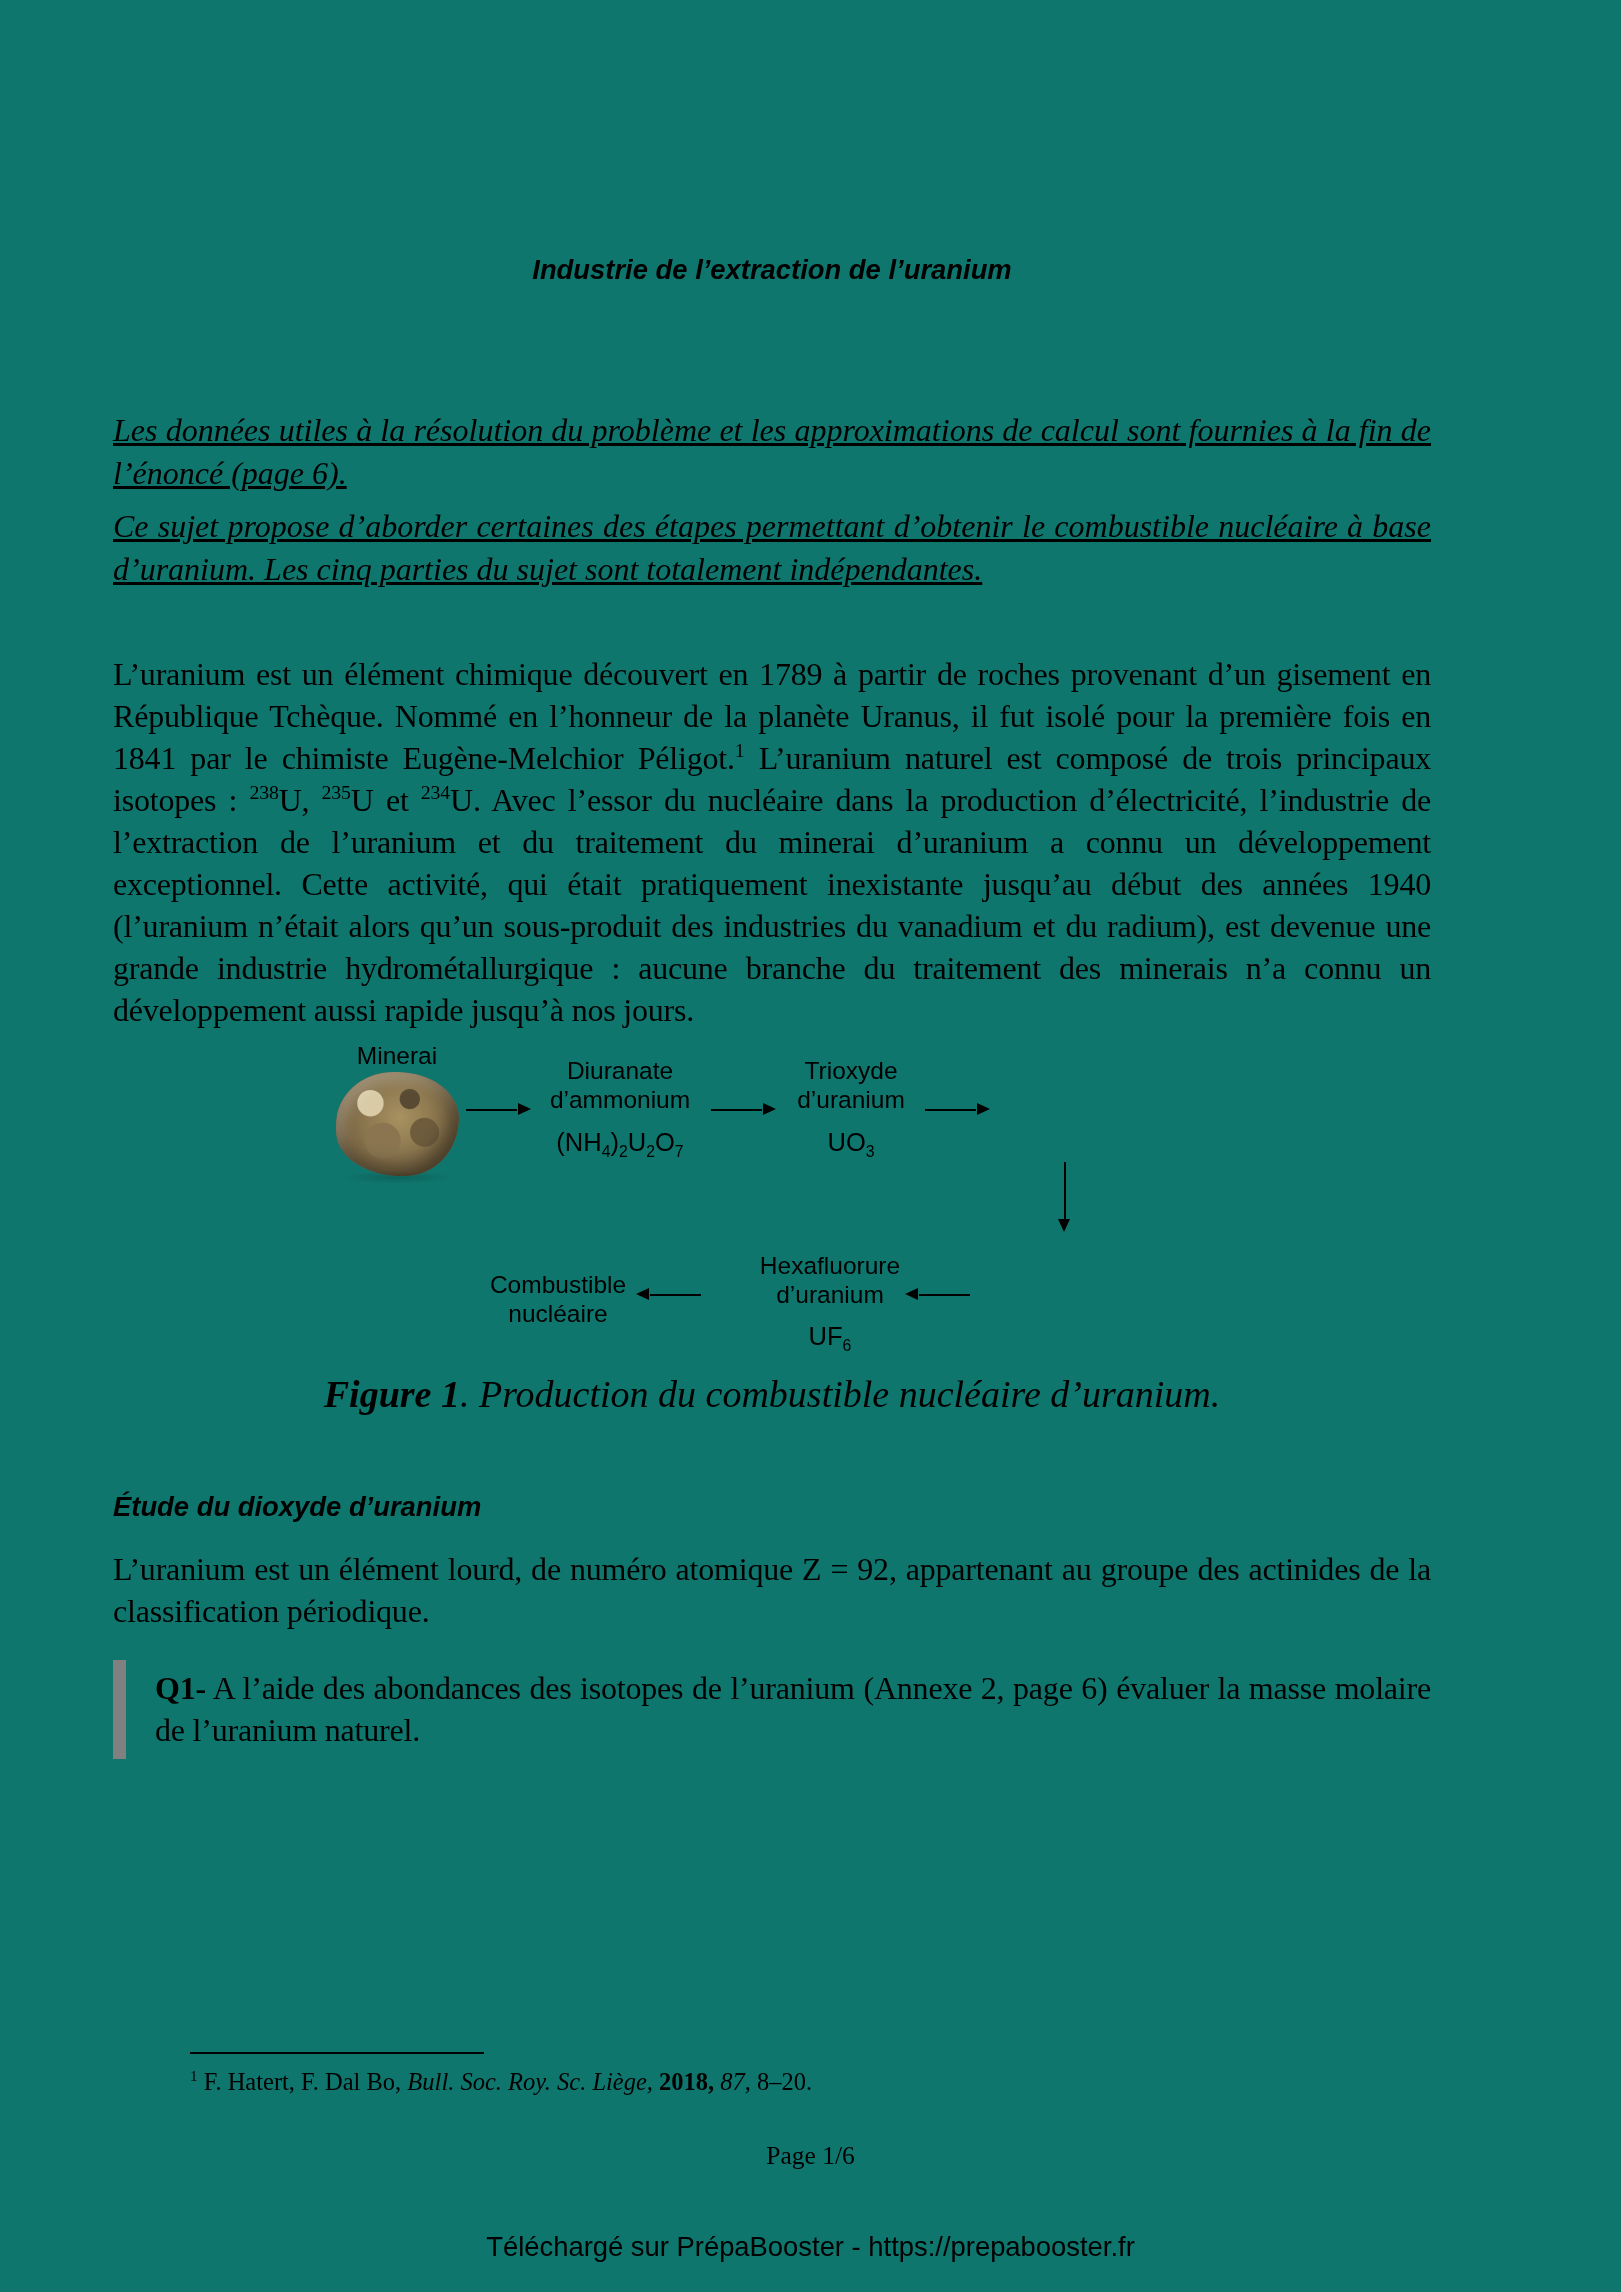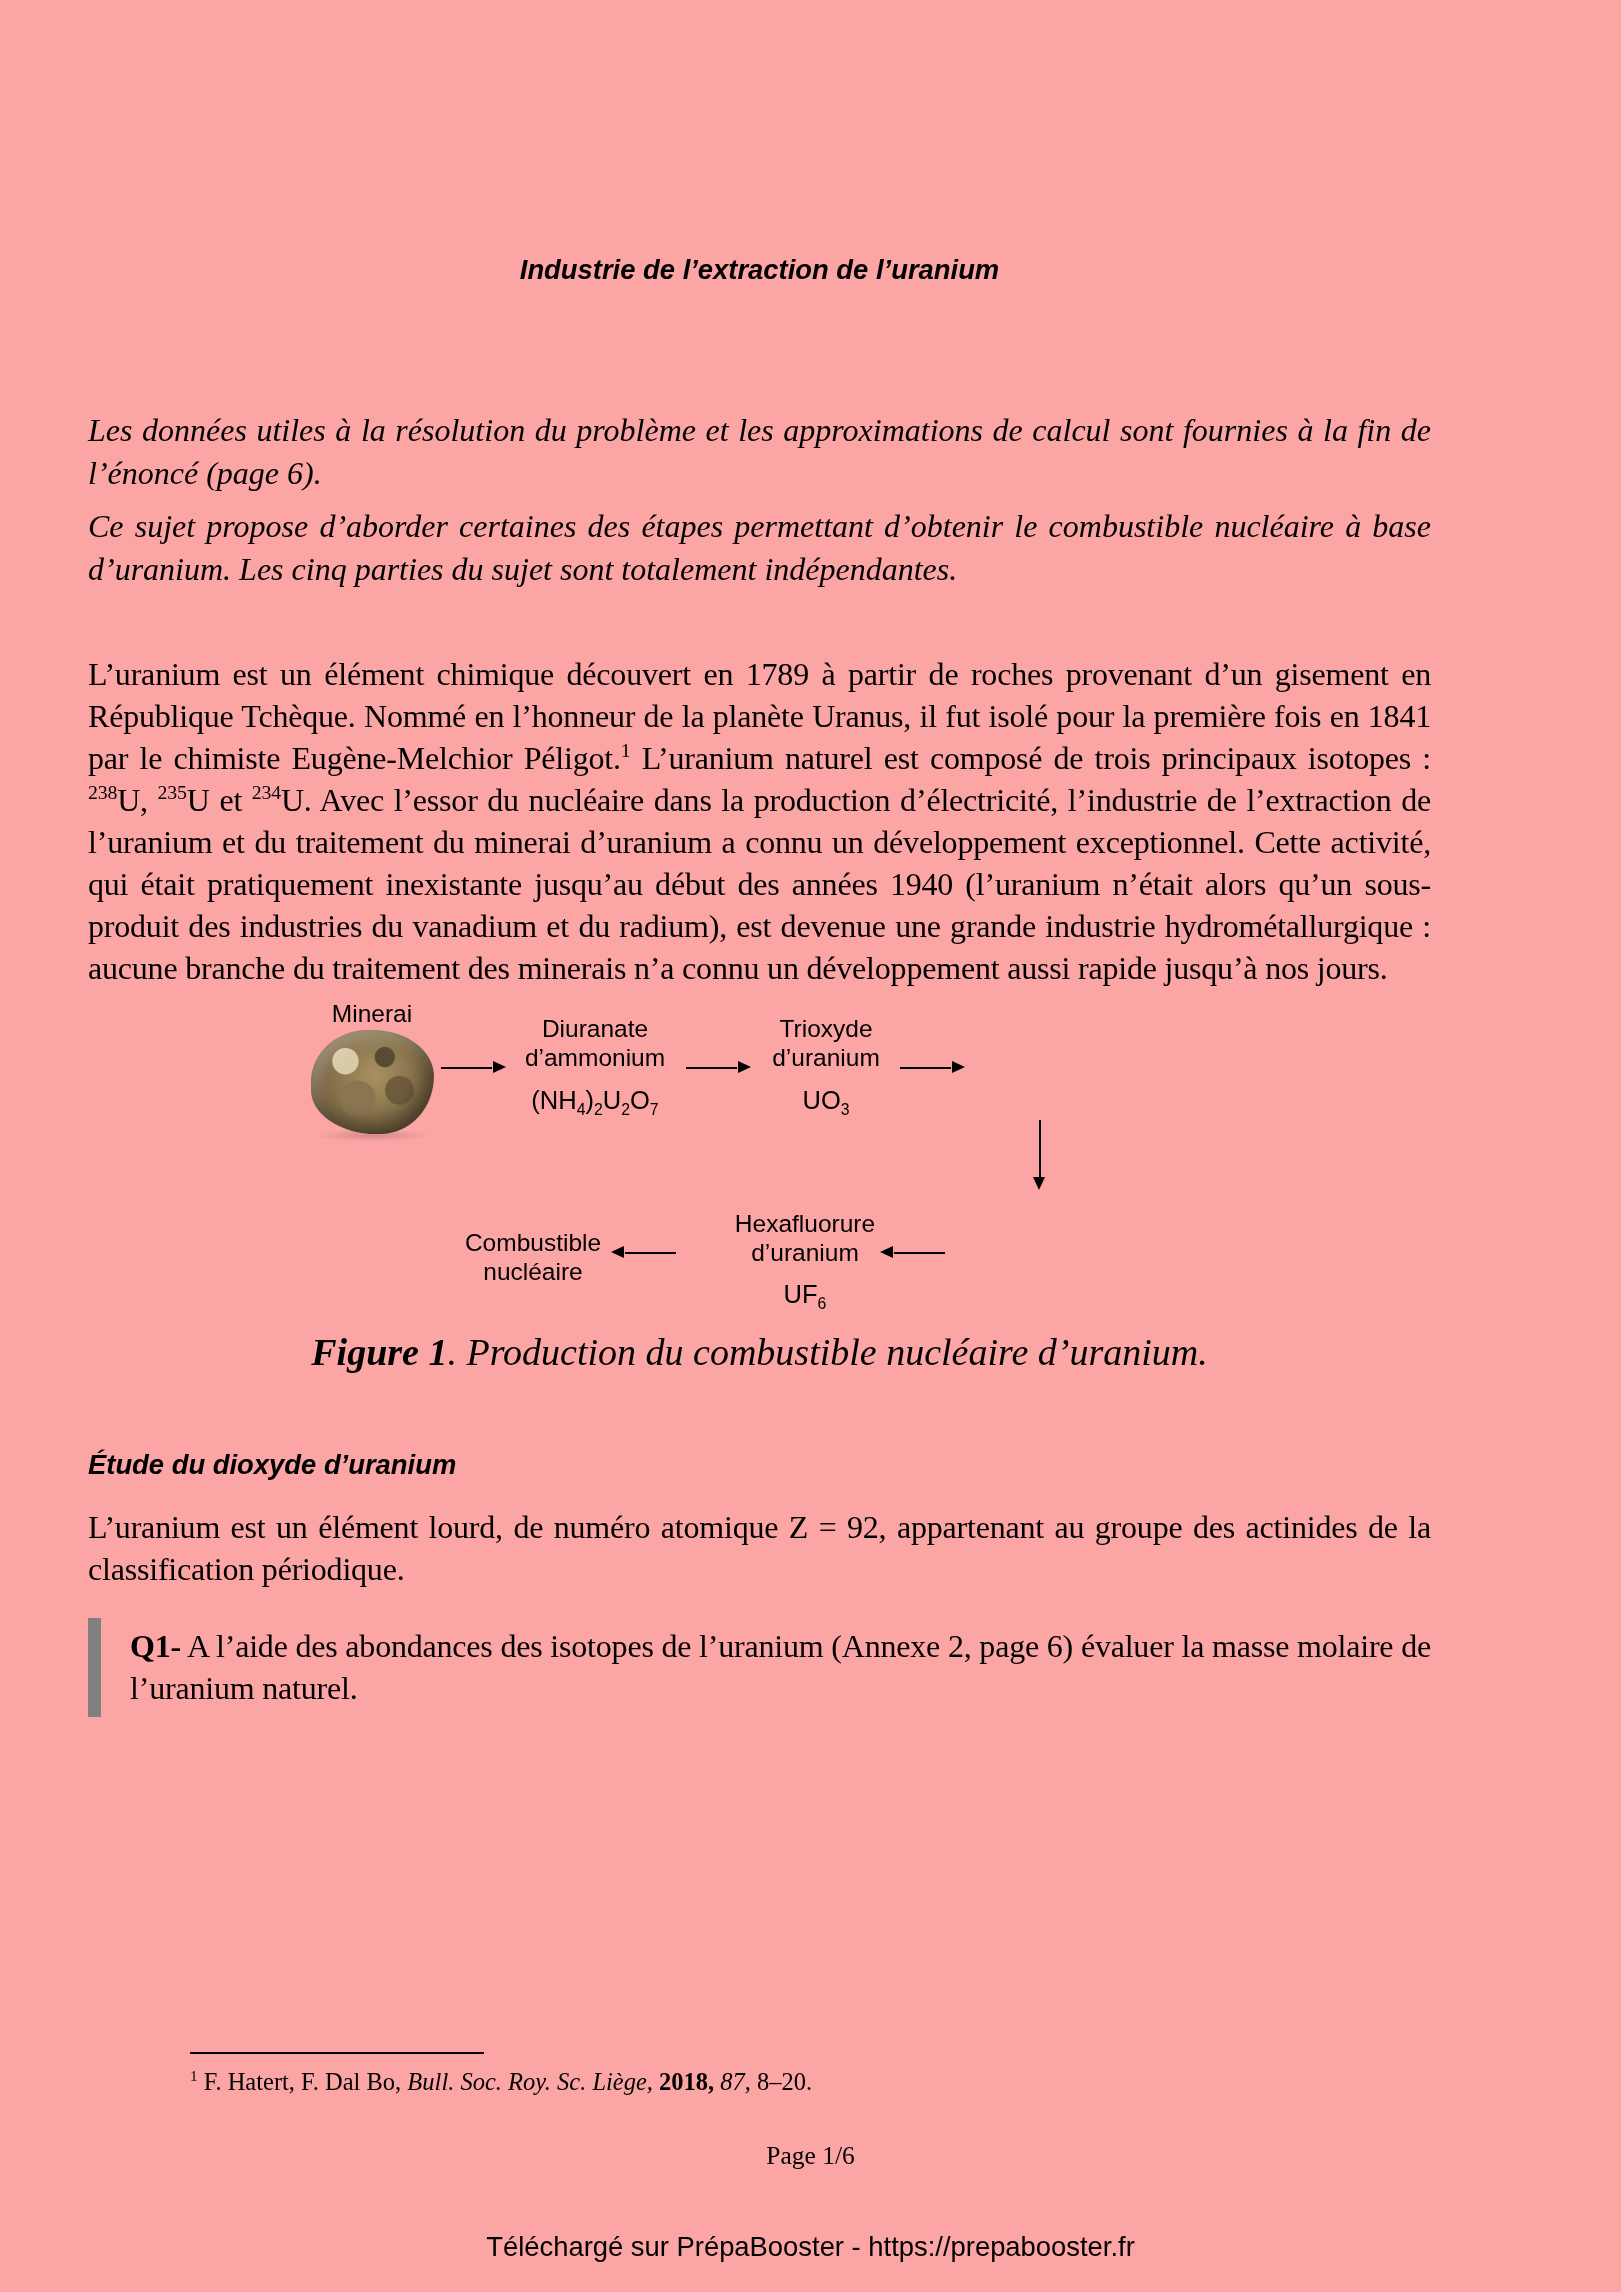--- a/index.html
+++ b/index.html
@@ -1,23 +1,23 @@
 <!DOCTYPE html>
 <html lang="fr"><head>
 <meta charset="utf-8">
 <style>
   html, body { margin:0; padding:0; background:#ffffff; }
   .page {
     position:relative;
     width:1621px; height:2293px;
     margin:0 auto;
-    background:#fca5a5;
+    background:#0f766e;
     color:#000;
     box-sizing:border-box;
-    padding:253px 190px 0 88px;
+    padding:253px 190px 0 113px;
     overflow:hidden;
     font-family:"Liberation Serif", serif;
   }
   
   .doc-title {
     margin:0;
     text-align:center;
     font-family:"Liberation Sans", sans-serif;
     font-style:italic;
     font-weight:bold;
@@ -33,20 +33,21 @@
     line-height:33px;
   }
   
   .intro { margin-top:123px; }
   .intro p {
     margin:0;
     font-style:italic;
     font-size:32px;
     line-height:43px;
     text-align:justify;
+    text-decoration:underline;
   }
   .intro p + p { margin-top:9.8px; }
   .bodytext {
     margin:0;
     font-size:32px;
     line-height:42px;
     text-align:justify;
     letter-spacing:-0.2px;
   }
   .p1 { margin-top:62px; }

